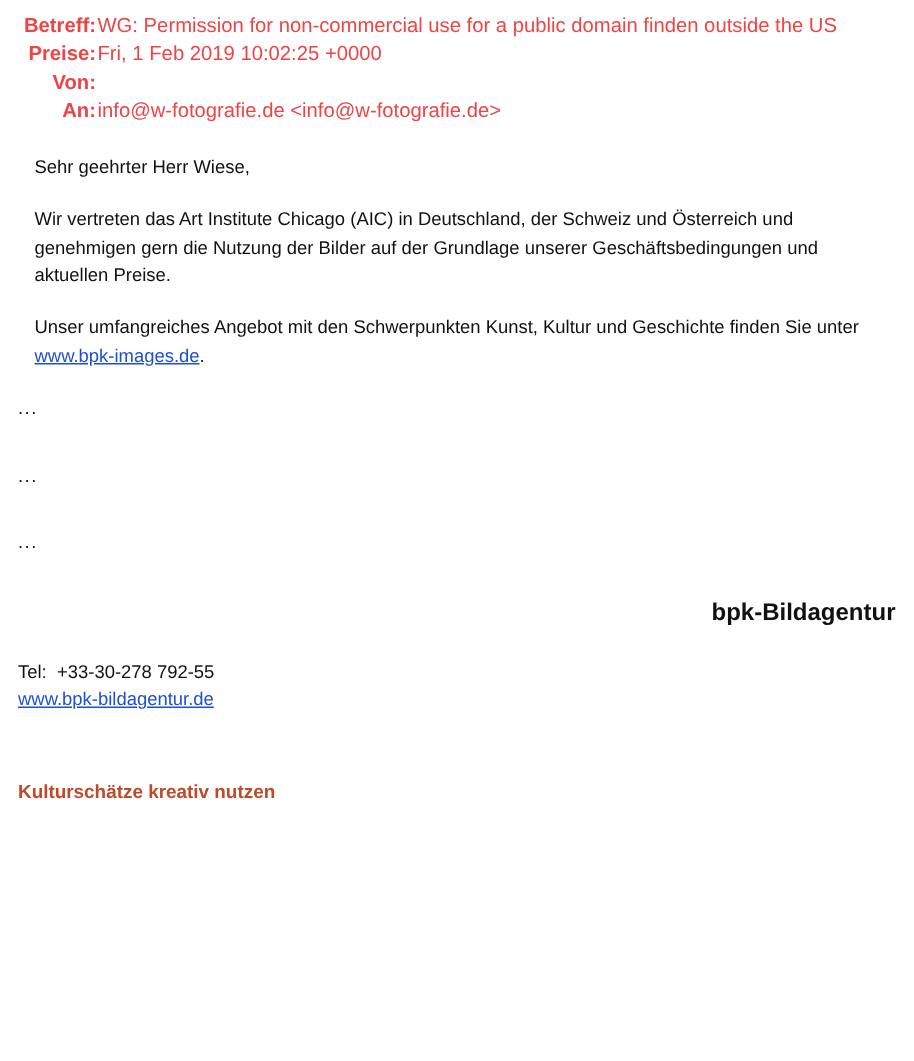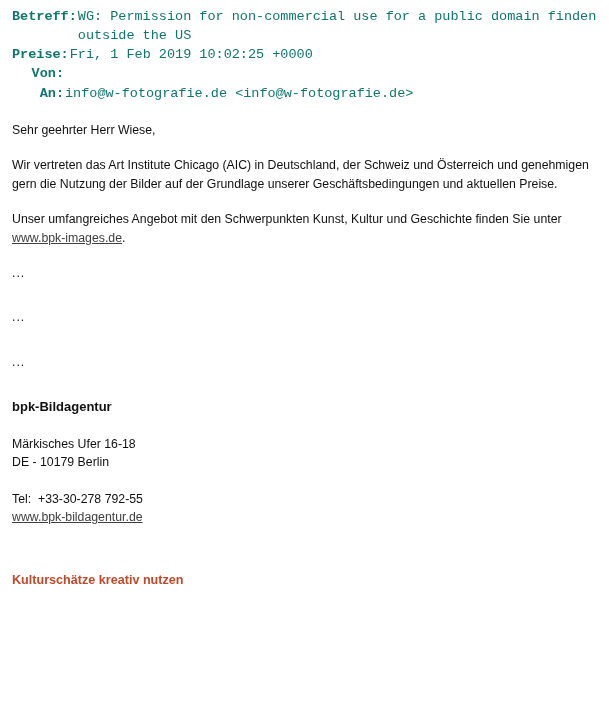--- a/index.html
+++ b/index.html
@@ -12,23 +12,23 @@
     width: 609px;
     height: 707px;
     position: relative;
     font-family: "Liberation Sans", sans-serif;
     color: #000000;
     overflow: hidden;
   }
 
   
   .header {
-    font-family: Liberation Mono, monospace;
+    font-family: Liberation Sans, sans-serif;
     font-size: 13.5px;
-    color: #0f766e;
+    color: #ef4444;
     padding: 7px 10px 0 12px;
     line-height: 1.42;
   }
   .hdr-row {
     display: flex;
     align-items: flex-start;
   }
   .hdr-label {
     font-weight: bold;
     text-align: right;
@@ -45,35 +45,36 @@
 
   
   .body-wrap {
     padding: 0 12px;
     margin-top: 18px;
     font-size: 12.3px;
     line-height: 1.5;
     color: #111111;
   }
   .para {
-    margin: 0 0 17px 0;
+    margin: 0 0 17px 11px;
   }
   .dots {
     margin: 0 0 26px 0;
     font-size: 12.3px;
     letter-spacing: 1px;
   }
   .lnk {
-    color: #404040;
+    color: #1d4ed8;
     text-decoration: underline;
   }
   .sig-name {
     font-weight: bold;
-    font-size: 13px;
+    font-size: 16px;
     margin: 0 0 18px 0;
+    text-align: right;
   }
   .sig-block {
     margin: 0 0 18px 0;
     line-height: 1.5;
   }
   .sig-block div { white-space: pre; }
   .tagline {
     color: #c0492a;
     font-weight: bold;
     font-size: 12.6px;
@@ -117,24 +118,20 @@
 
   <p class="para"><span>Unser umfangreiches Angebot mit den Schwerpunkten Kunst, Kultur und Geschichte finden Sie unter </span><a class="lnk" href="#">www.bpk-images.de</a><span>.</span></p>
 
 
   <p class="dots">...</p>
   <p class="dots">...</p>
   <p class="dots">...</p>
 
   <p class="sig-name">bpk-Bildagentur</p>
 
-  <div class="sig-block">
-    <div>Märkisches Ufer 16-18</div>
-    <div>DE - 10179 Berlin</div>
-  </div>
 
   <div class="sig-block">
     <div>Tel:  +33-30-278 792-55</div>
     <div><a class="lnk" href="#">www.bpk-bildagentur.de</a></div>
   </div>
 
   <p class="tagline first">Kulturschätze kreativ nutzen</p>
 
 </div>
 

